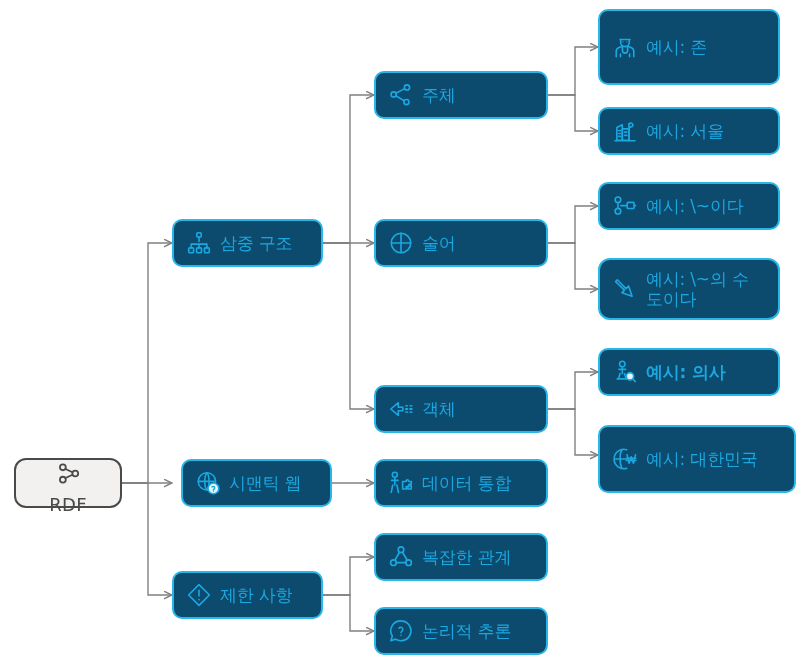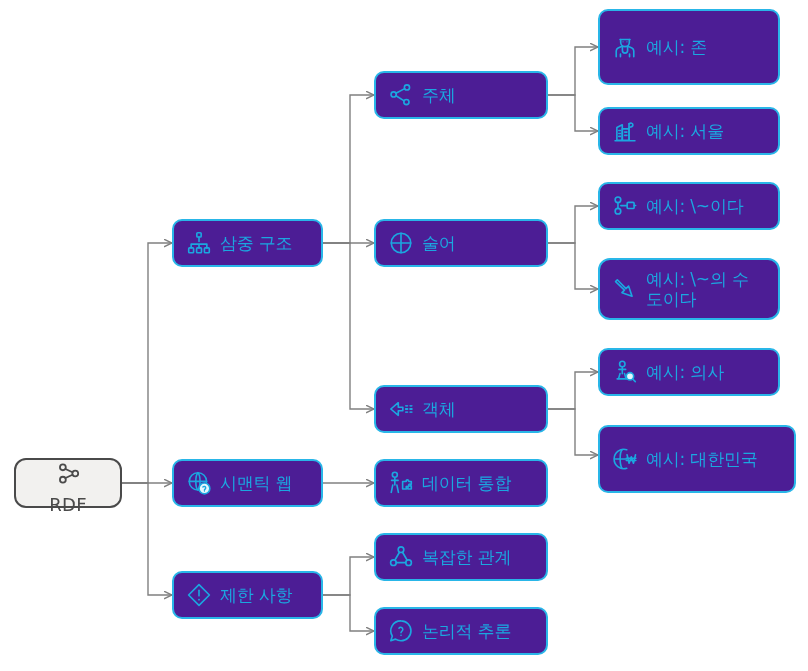--- a/index.html
+++ b/index.html
@@ -26,21 +26,21 @@
   }
   .node {
     position: absolute;
     box-sizing: border-box;
     display: flex;
     align-items: center;
     gap: 8px;
     border-radius: 10px;
     padding: 0 12px;
     border: 2px solid #29b6e8;
-    background: #4c1d95;
+    background: #0c4a6e;
   }
   .node.root {
     border: 2px solid #4a4a4a;
     background: #f2f1ef;
     border-radius: 12px;
   }
   .node .ico {
     flex: 0 0 auto;
     display: block;
     width: 26px;
@@ -121,21 +121,21 @@
         <rect x="10" y="2.5" width="4" height="4" rx="0.8"></rect>
         <rect x="2.5" y="16.5" width="4.5" height="4.5" rx="0.8"></rect>
         <rect x="9.8" y="16.5" width="4.5" height="4.5" rx="0.8"></rect>
         <rect x="17" y="16.5" width="4.5" height="4.5" rx="0.8"></rect>
         <path d="M12 6.5v4M4.75 16.5v-3.5h14.5v3.5M12 13v3.5"></path>
       </svg>
     </span>
     <span class="lbl">삼중 구조</span>
   </div>
 
-  <div class="node" style="left:172px; top:459px; width:151px; height:48px;">
+  <div class="node" style="left:181px; top:459px; width:151px; height:48px;">
     <span class="ico">
       <svg viewBox="0 0 24 24" fill="none" stroke="#1ba7e0" stroke-width="1.5" stroke-linecap="round" stroke-linejoin="round">
         <circle cx="11" cy="10.5" r="8"></circle>
         <path d="M3 10.5h16M11 2.5c2.6 2.6 2.6 13.4 0 16M11 2.5c-2.6 2.6-2.6 13.4 0 16"></path>
         <circle cx="17" cy="17" r="5" fill="#e4f6fd"></circle>
         <path d="M15.6 15.6a1.5 1.5 0 012.6 1c0 1-1.2 1.1-1.2 2.1" stroke-width="1.3"></path>
         <circle cx="17" cy="19.6" r="0.5" fill="#1ba7e0" stroke="none"></circle>
       </svg>
     </span>
     <span class="lbl">시맨틱 웹</span>
@@ -266,21 +266,21 @@
   <div class="node" style="left:598px; top:258px; width:182px; height:62px;border-radius:12px;">
     <span class="ico">
       <svg viewBox="0 0 24 24" fill="none" stroke="#1ba7e0" stroke-width="1.5" stroke-linecap="round" stroke-linejoin="round">
         <path d="M3.3 5.2L11.5 13 9.2 15.4l9.3 3.3-3.2-9.4-2.4 2.4L4.9 3.5z"></path>
       </svg>
     </span>
     <span class="lbl">예시: \~의 수
 도이다</span>
   </div>
 
-  <div class="node" style="left:598px; top:348px; width:182px; height:48px;">
+  <div class="node" style="left:598px; top:348px; width:182px; height:48px;font-weight:bold;">
     <span class="ico">
       <svg viewBox="0 0 24 24" fill="none" stroke="#1ba7e0" stroke-width="1.5" stroke-linecap="round" stroke-linejoin="round">
         <circle cx="9.5" cy="4.6" r="2.5"></circle>
         <path d="M9.5 7.3v6.2M6.4 9.6h6.2M7.4 13.5L6.1 18M11.6 13.5L12.9 18"></path>
         <path d="M4.8 18.4h9.4"></path>
         <circle cx="16.6" cy="16" r="3.4" fill="#e4f6fd"></circle>
         <path d="M19.1 18.5l2.4 2.4"></path>
       </svg>
     </span>
     <span class="lbl">예시: 의사</span>

